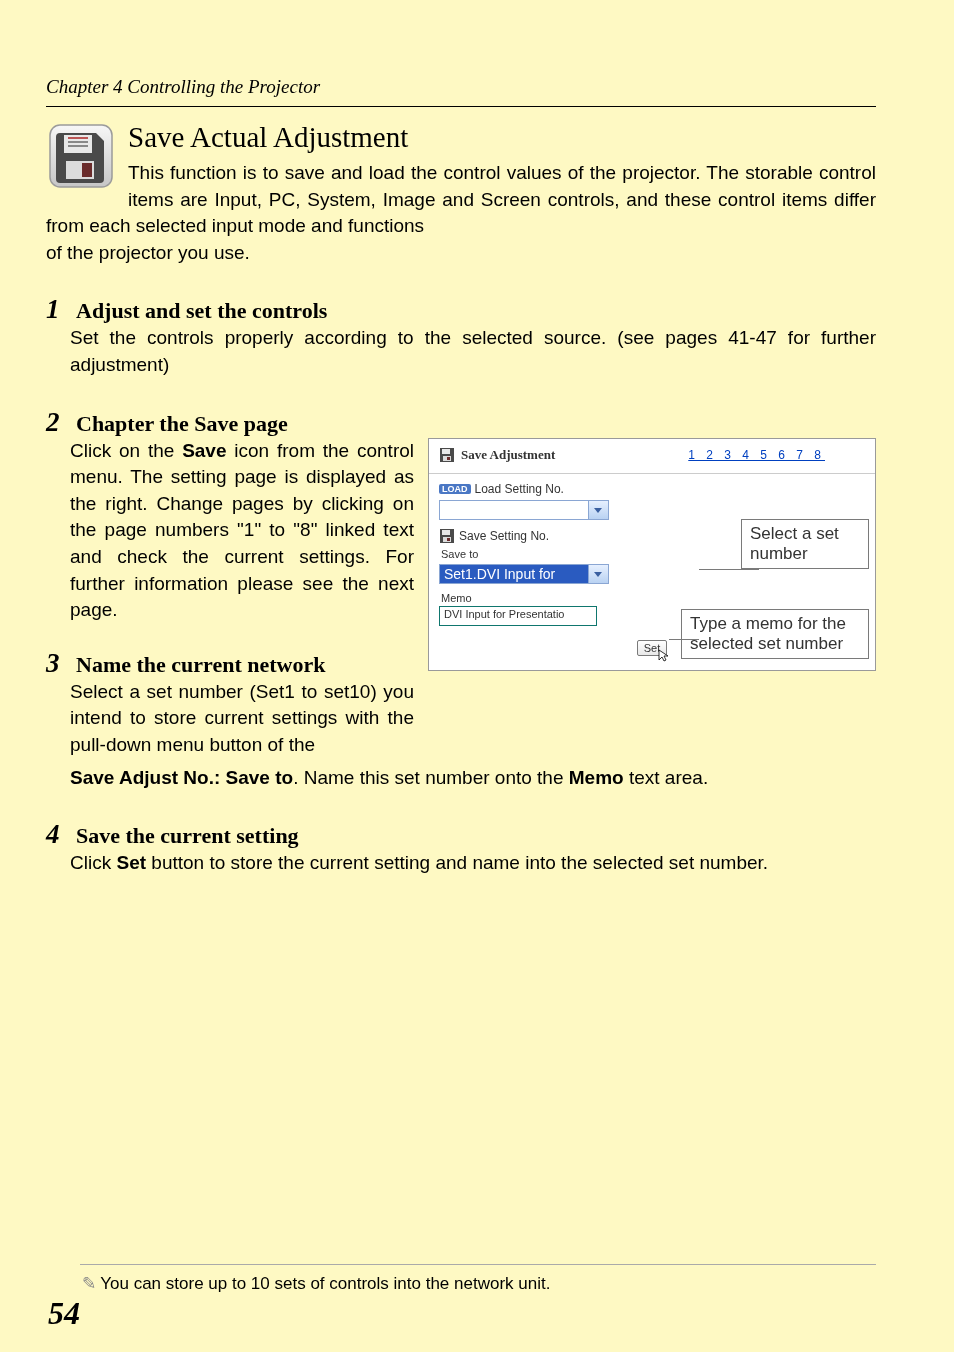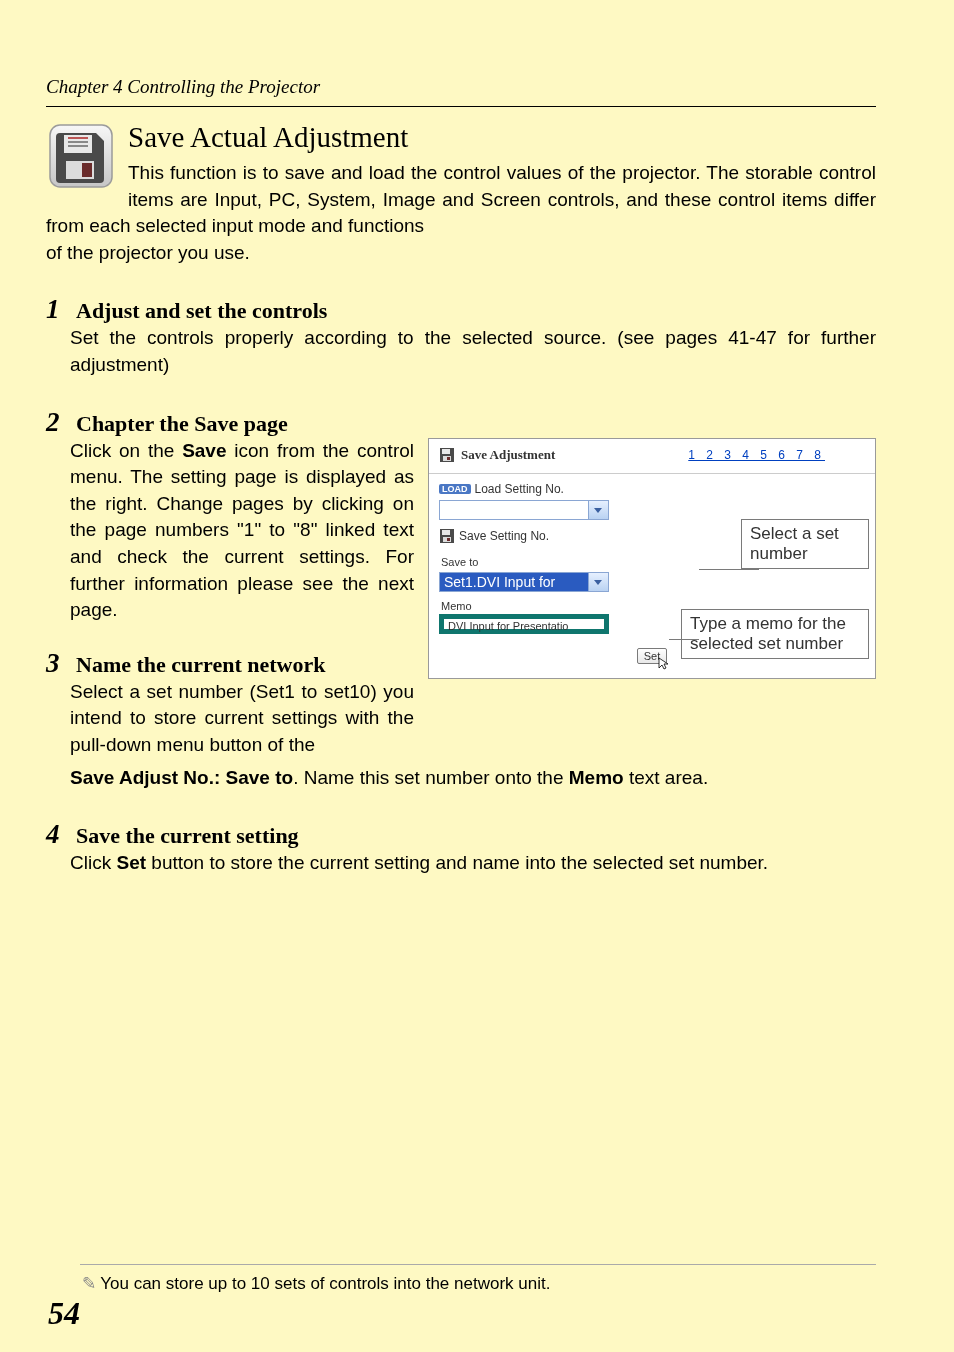--- a/index.html
+++ b/index.html
@@ -166,22 +166,22 @@
     left: 5px; top: 7px;
     border-left: 4px solid transparent;
     border-right: 4px solid transparent;
     border-top: 5px solid #3a5fa0;
   }
   .dd-selected {
     background: #2a5bc0;
     color: #fff;
   }
   .memo-input {
-    border: 5px solid #0f766e;
-    width: 170px;
+    border: 1px solid #0f766e;
+    width: 158px;
     height: 20px;
     box-sizing: border-box;
     font-size: 11px;
     padding: 1px 4px;
     margin-top: 2px;
     margin-bottom: 14px;
   }
   .set-btn {
     display: inline-block;
     border: 1px solid #7a7a7a;
@@ -327,21 +327,21 @@
 
           <div class="panel-label">
             <svg class="floppy-mini" viewBox="0 0 16 16">
               <rect x="1" y="1" width="14" height="14" fill="#4a4a4a"></rect>
               <rect x="3" y="2" width="8" height="5" fill="#e8e8e8"></rect>
               <rect x="4" y="9" width="8" height="5" fill="#dcdcdc"></rect>
               <rect x="8" y="10" width="3" height="3" fill="#6a2b2b"></rect>
             </svg>
             <span>Save Setting No.</span>
           </div>
-          <div style="font-size:11px; margin:12px 0 4px 2px;">Save to</div>
+          <div style="font-size:11px; margin:4px 0 4px 2px;">Save to</div>
           <div class="dd-row">
             <div class="dd-input dd-selected">Set1.DVI Input for Presentation</div>
             <div class="dd-btn"></div>
           </div>
 
           <div style="font-size:11px; margin:6px 0 2px 2px;">Memo</div>
           <div class="memo-input">DVI Input for Presentatio</div>
 
           <div class="set-wrap">
             <span class="set-btn">

